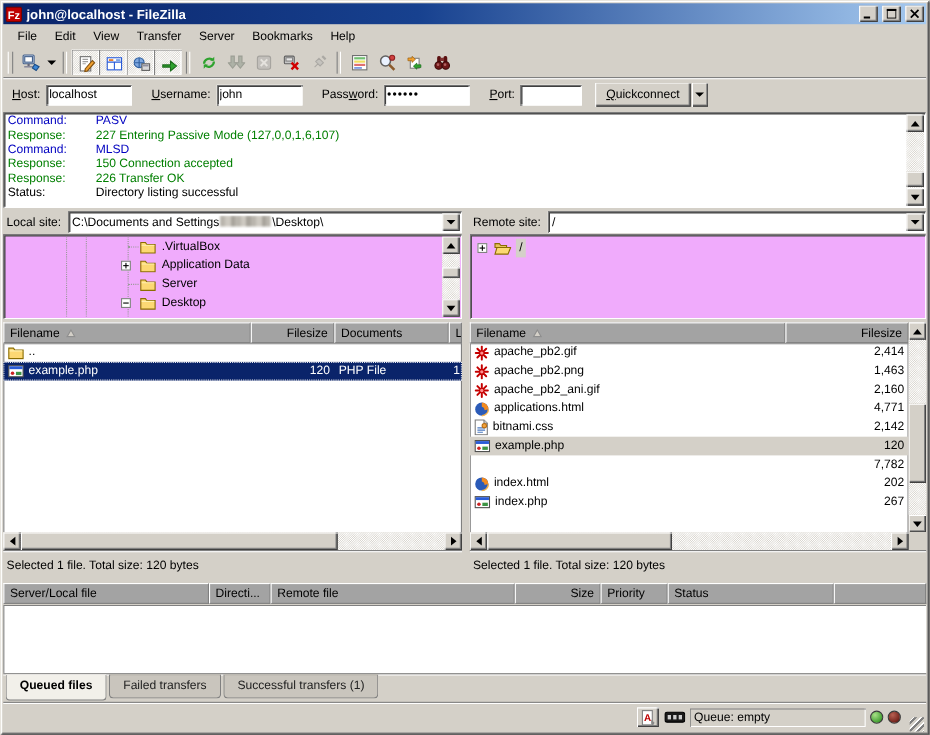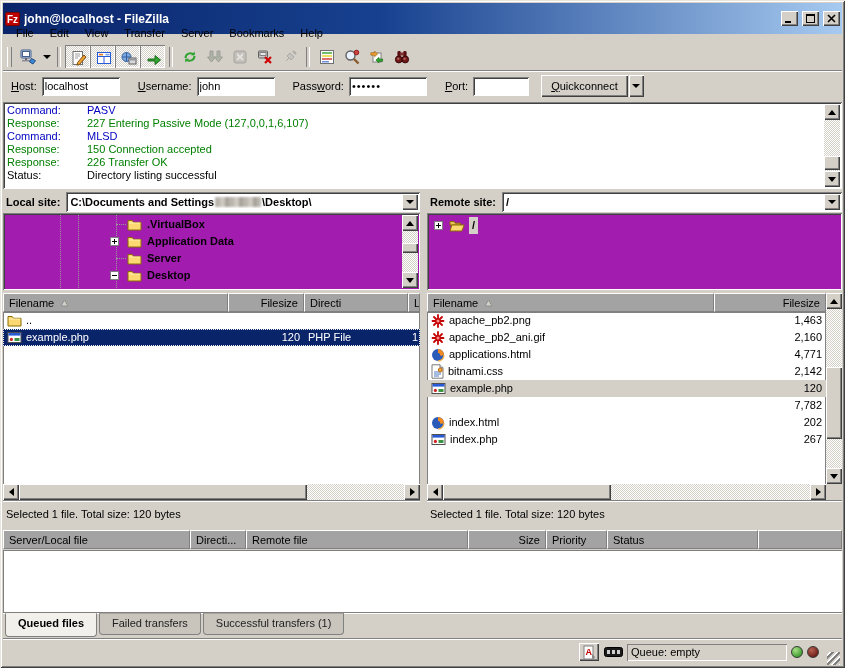--- a/index.html
+++ b/index.html
@@ -3,21 +3,21 @@
 <meta charset="utf-8">
 <style>
   html,body{margin:0;padding:0;background:#555;}
   .window{position:relative;width:845px;height:668px;background:#D4D0C8;
     font-family:"Liberation Sans",sans-serif;font-size:11px;color:#000;overflow:hidden;
     box-shadow:inset 1px 1px 0 #E8E5DE, inset -1px -1px 0 #404040, inset 2px 2px 0 #fff, inset -2px -2px 0 #808080;}
   
   .raised{box-shadow:inset 1px 1px 0 #fff, inset -1px -1px 0 #404040, inset -2px -2px 0 #808080;background:#D4D0C8;}
   .checker{background-color:#fff;background-image:linear-gradient(45deg,#d4d0c8 25%,transparent 25%,transparent 75%,#d4d0c8 75%),linear-gradient(45deg,#d4d0c8 25%,transparent 25%,transparent 75%,#d4d0c8 75%);background-size:2px 2px;background-position:0 0,1px 1px;}
   
-  .titlebar{position:absolute;left:3px;top:3px;right:3px;height:31px;display:flex;align-items:center;gap:4px;padding:0 2px;
+  .titlebar{position:absolute;left:3px;top:3px;right:3px;height:19px;display:flex;align-items:center;gap:4px;padding:0 2px;
     background:linear-gradient(90deg,#0A246A 0%,#17418F 45%,#A6CAF0 100%);}
   .title-text{flex:1;color:#fff;font-weight:bold;font-size:12px;white-space:nowrap;overflow:hidden;}
   .win-btn{width:17px;height:15px;display:flex;align-items:center;justify-content:center;flex:none;}
   
   .menubar{position:absolute;left:3px;top:23px;right:3px;height:20px;display:flex;align-items:center;padding-left:5px;}
   .menu-item{padding:3px 8px;}
   
   .toolbar{position:absolute;left:3px;top:43px;right:3px;height:27px;display:flex;align-items:center;padding-left:3px;border-bottom:1px solid #fff;}
   .tb-grip{width:3px;height:20px;border-left:1px solid #fff;border-right:1px solid #808080;margin:0 3px 0 1px;}
   .tb-btn{width:25px;height:23px;display:flex;align-items:center;justify-content:center;flex:none;}
@@ -49,32 +49,32 @@
   .vscroll{position:absolute;width:16px;display:flex;flex-direction:column;}
   .hscroll{position:absolute;height:16px;display:flex;}
   .sb-btn{width:16px;height:16px;flex:none;display:flex;align-items:center;justify-content:center;}
   .sb-track{flex:1;position:relative;}
   .sb-thumb{position:absolute;background:#D4D0C8;}
   .tri-up{width:0;height:0;border-left:4px solid transparent;border-right:4px solid transparent;border-bottom:5px solid #000;}
   .tri-dn{width:0;height:0;border-left:4px solid transparent;border-right:4px solid transparent;border-top:5px solid #000;}
   .tri-lf{width:0;height:0;border-top:4px solid transparent;border-bottom:4px solid transparent;border-right:5px solid #000;}
   .tri-rt{width:0;height:0;border-top:4px solid transparent;border-bottom:4px solid transparent;border-left:5px solid #000;}
   
-  .pane{position:absolute;top:191px;height:99px;font-weight:bold;}
+  .pane{position:absolute;top:191px;height:99px;}
   .pane-l{left:3px;width:417px;}
   .pane-r{left:427px;width:415px;}
   .site-row{display:flex;align-items:center;height:22px;}
   .site-label{padding:0 6px 0 3px;white-space:nowrap;}
   .combo{flex:1;height:20px;display:flex;align-items:center;background:#fff;
     box-shadow:inset 1px 1px 0 #808080, inset -1px -1px 0 #fff, inset 2px 2px 0 #404040;}
   .combo-text{flex:1;padding:0 4px;white-space:nowrap;overflow:hidden;}
   .combo-btn{width:16px;height:16px;margin-right:2px;display:flex;align-items:center;justify-content:center;flex:none;}
   .redacted{display:inline-block;width:46px;height:10px;vertical-align:-1px;margin:0 1px;
     background:repeating-linear-gradient(90deg,#b9b5ad 0 5px,#cdc9c1 5px 10px,#a8a49c 10px 14px);filter:blur(1px);}
-  .tree{position:absolute;left:0;right:0;top:22px;bottom:0;background:#a21caf;overflow:hidden;
+  .tree{position:absolute;left:0;right:0;top:22px;bottom:0;background:#f0abfc;overflow:hidden;
     box-shadow:inset 1px 1px 0 #808080, inset -1px -1px 0 #fff, inset 2px 2px 0 #404040;}
   .tree-inner{position:absolute;inset:2px;overflow:hidden;}
   .guide{position:absolute;top:0;bottom:0;width:0;border-left:1px dotted #9a9a9a;}
   .trow{position:absolute;left:0;right:0;height:17px;}
   .stub{position:absolute;top:8px;width:10px;border-top:1px dotted #9a9a9a;}
   .expbox{position:absolute;top:4px;width:9px;height:9px;background:#fff;border:1px solid #808080;box-sizing:border-box;}
   .expbox i{position:absolute;background:#000;}
   .expbox .hor{left:1px;right:1px;top:3px;height:1px;}
   .expbox .ver{top:1px;bottom:1px;left:3px;width:1px;}
   .ticon{position:absolute;top:2px;}
@@ -464,21 +464,21 @@
           <span class="sort-icn">
             <svg width="9" height="8">
               <path d="M4.5 1L8 7H1z" fill="#D4D0C8" stroke="#8E8E8E"></path>
             </svg>
           </span>
         </span>
         <span class="hcell right" style="width:76px">
           <span>Filesize</span>
         </span>
         <span class="hcell" style="width:104px">
-          <span>Directi</span>
+          <span>Documents</span>
         </span>
         <span class="hcell fill" style="">
           <span>L</span>
         </span>
       </div>
     <div class="lbody" id="localRows">
         <div class="frow">
           <span class="fcell fname" style="width:225px">
             <span class="ticn">
               <svg width="15" height="13" viewBox="0 0 15 13">
@@ -540,20 +540,34 @@
         <div class="frow">
           <span class="fcell fname" style="width:287px">
             <span class="ticn">
               <svg width="14" height="14" viewBox="0 0 14 14">
                 <g stroke="#C40000" stroke-width="1.8" stroke-linecap="round">
                   <path d="M7 1v12M1.5 7h11M3 3l8 8M11 3l-8 8"></path>
                 </g>
                 <circle cx="7" cy="7" r="1.5" fill="#FF9090"></circle>
               </svg>
             </span>
+            <span>apache_pb2.gif</span>
+          </span>
+          <span class="fcell right" style="flex:1">2,414</span>
+        </div>
+        <div class="frow">
+          <span class="fcell fname" style="width:287px">
+            <span class="ticn">
+              <svg width="14" height="14" viewBox="0 0 14 14">
+                <g stroke="#C40000" stroke-width="1.8" stroke-linecap="round">
+                  <path d="M7 1v12M1.5 7h11M3 3l8 8M11 3l-8 8"></path>
+                </g>
+                <circle cx="7" cy="7" r="1.5" fill="#FF9090"></circle>
+              </svg>
+            </span>
             <span>apache_pb2.png</span>
           </span>
           <span class="fcell right" style="flex:1">1,463</span>
         </div>
         <div class="frow">
           <span class="fcell fname" style="width:287px">
             <span class="ticn">
               <svg width="14" height="14" viewBox="0 0 14 14">
                 <g stroke="#C40000" stroke-width="1.8" stroke-linecap="round">
                   <path d="M7 1v12M1.5 7h11M3 3l8 8M11 3l-8 8"></path>

